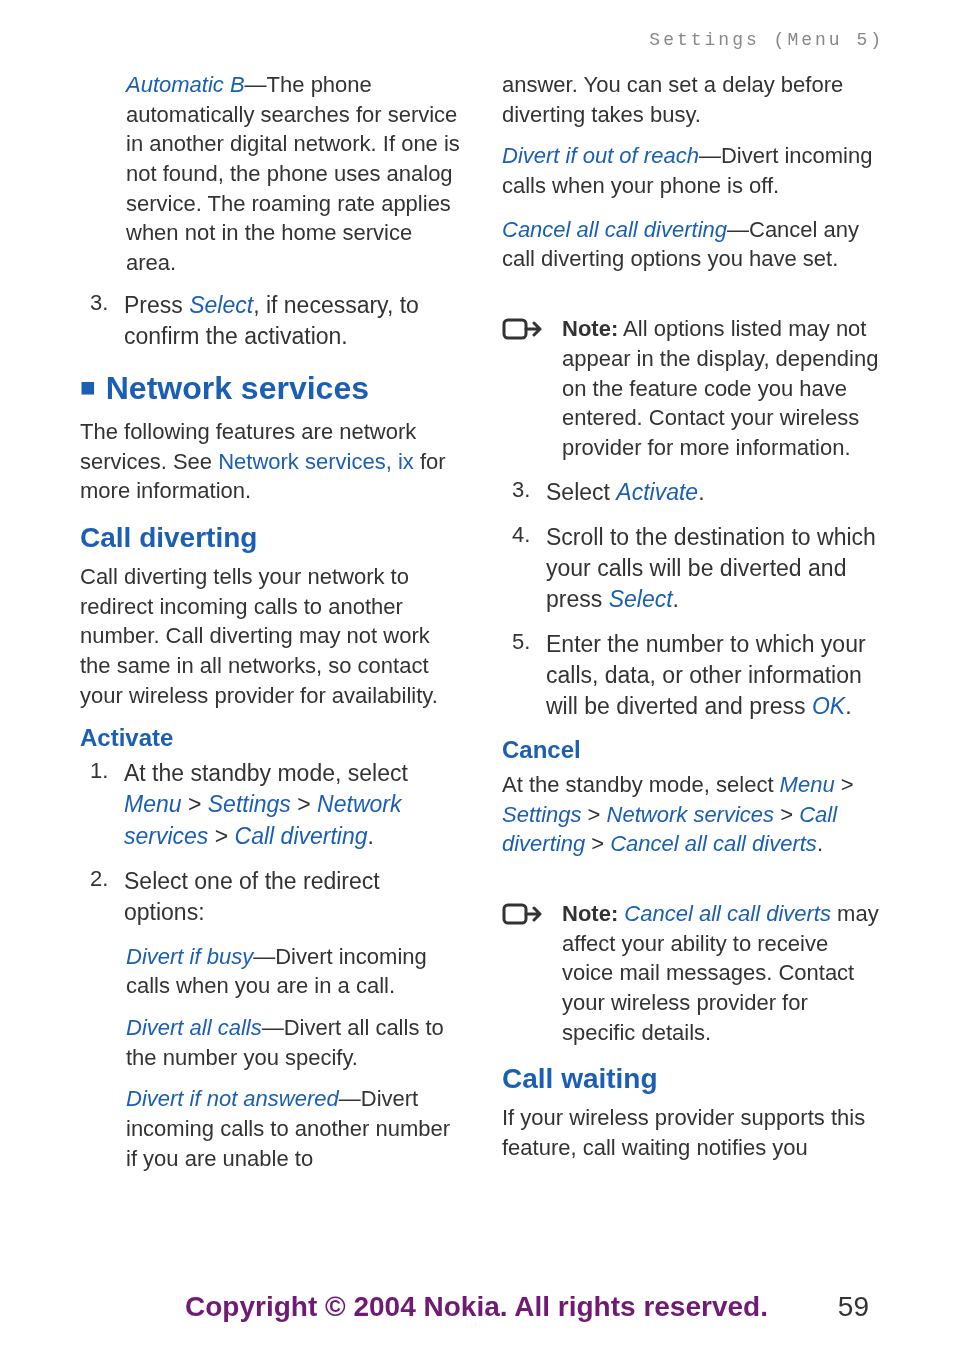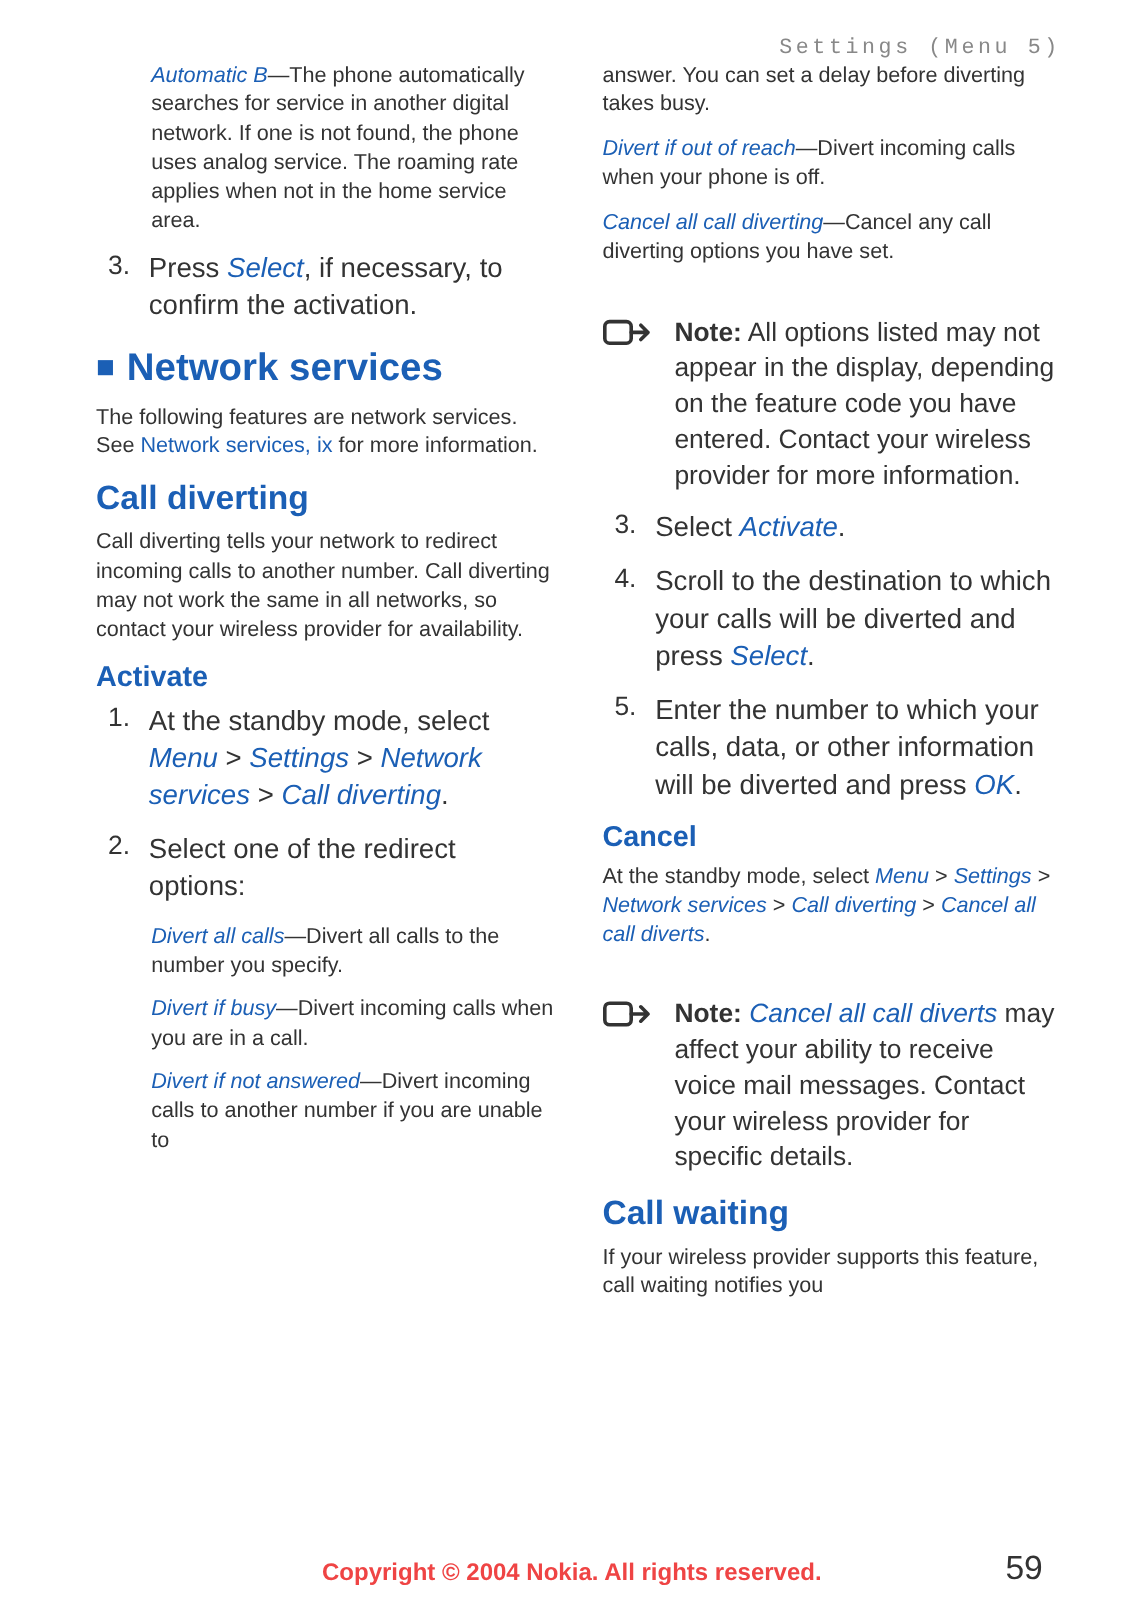--- a/index.html
+++ b/index.html
@@ -11,28 +11,29 @@
     height: 1353px;
     position: relative;
     padding: 30px 70px 30px 80px;
   }
   .header {
     text-align: right;
     font-family: "Courier New", monospace;
     letter-spacing: 3px;
     color: #888888;
     font-size: 18px;
+    margin-bottom: 20px;
   }
   .columns {
     display: flex;
     gap: 40px;
   }
   .col { flex: 1; }
   .body-text {
-    font-size: 18px;
+    font-size: 22px;
     line-height: 1.35;
     color: #333333;
     margin-bottom: 14px;
   }
   .italic-blue {
     color: #1b5fb5;
     font-style: italic;
   }
   .blue { color: #1b5fb5; }
   .step {
@@ -96,23 +97,23 @@
     line-height: 1.35;
     flex: 1;
   }
   .note-label { font-weight: bold; }
   .footer {
     position: absolute;
     bottom: 30px;
     left: 0;
     right: 1px;
     text-align: center;
-    font-size: 20px;
-    font-weight: bold;
-    color: #ef4444;
+    font-size: 28px;
+    font-weight: bold;
+    color: #701a75;
   }
   .page-num {
     position: absolute;
     bottom: 30px;
     right: 85px;
     font-size: 28px;
     color: #333333;
   }
 </style>
 </head>
@@ -153,25 +154,25 @@
         <span>At the standby mode, select </span><span class="italic-blue">Menu</span><span> &gt; </span><span class="italic-blue">Settings</span><span> &gt; </span><span class="italic-blue">Network services</span><span> &gt; </span><span class="italic-blue">Call diverting</span><span>.</span>
       </div>
     </div>
 
     <div class="step">
       <div class="step-num">2.</div>
       <div class="step-body">Select one of the redirect options:</div>
     </div>
 
     <div class="indent-block body-text">
+      <span class="italic-blue">Divert if busy</span><span>—Divert incoming calls when you are in a call.</span>
+    </div>
+
+    <div class="indent-block body-text">
       <span class="italic-blue">Divert all calls</span><span>—Divert all calls to the number you specify.</span>
-    </div>
-
-    <div class="indent-block body-text">
-      <span class="italic-blue">Divert if busy</span><span>—Divert incoming calls when you are in a call.</span>
     </div>
 
     <div class="indent-block body-text">
       <span class="italic-blue">Divert if not answered</span><span>—Divert incoming calls to another number if you are unable to</span>
     </div>
 
   </div>
 
   <div class="col">
 

